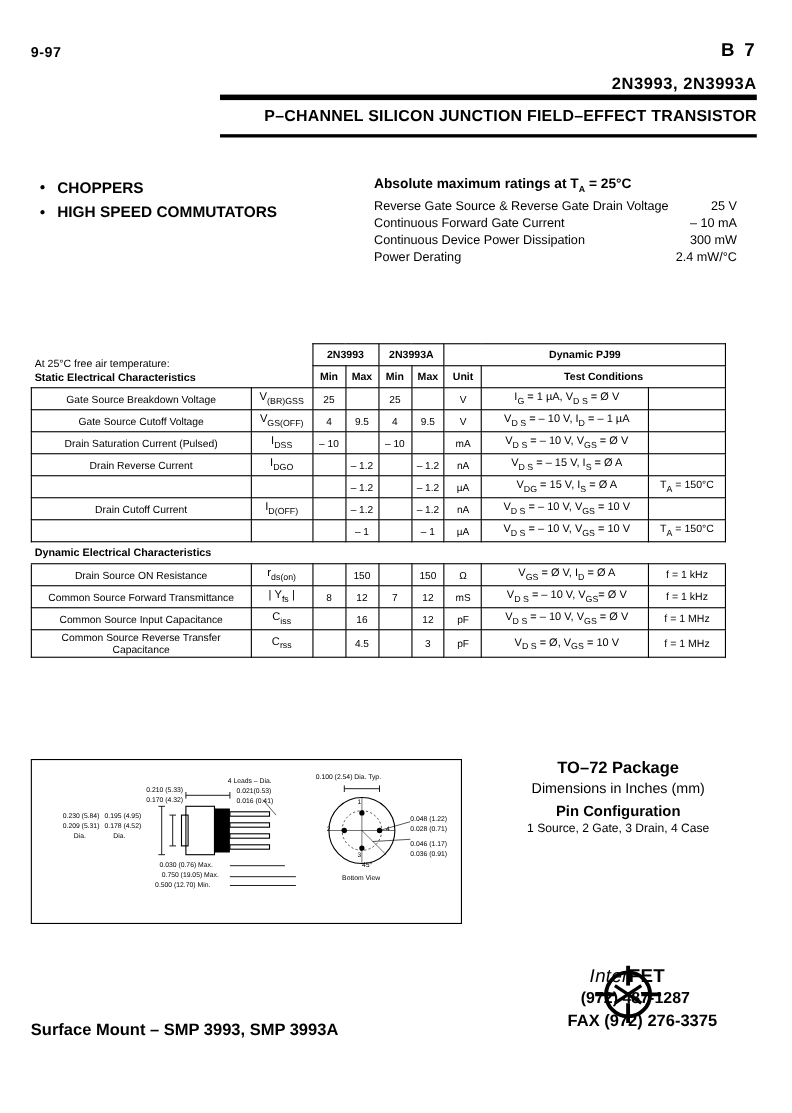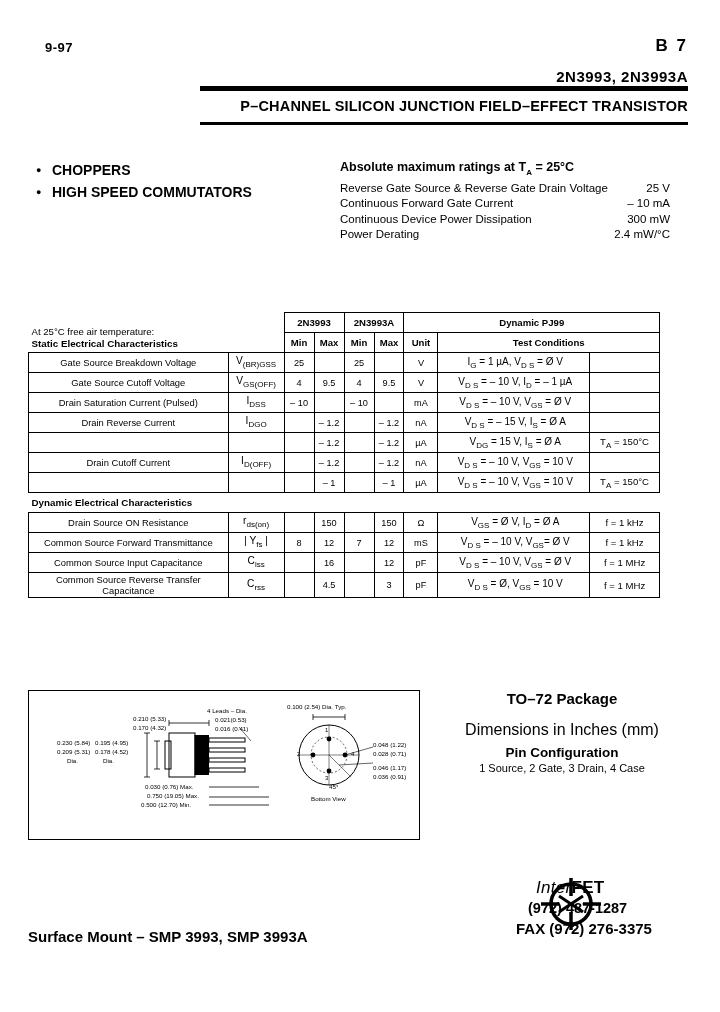--- a/index.html
+++ b/index.html
@@ -10,21 +10,21 @@
     color:#000;
     position:relative;
     overflow:hidden;
   }
   .page {
     position:absolute; left:0; top:0; width:720px; height:1012px;
     box-sizing:border-box;
   }
   
   .hdr-date {
-    position:absolute; left:45px; top:40px;
+    position:absolute; left:28px; top:40px;
     font-size:13px; font-weight:bold; letter-spacing:0.5px;
   }
   .hdr-page {
     position:absolute; right:32px; top:36px;
     font-size:17px; font-weight:bold; letter-spacing:2px;
   }
   .title-rule {
     position:absolute; left:200px; top:86px; width:488px; height:5px; background:#000;
   }
   .part-numbers {
@@ -81,21 +81,21 @@
   
   .pkg-box {
     position:absolute; left:28px; top:690px; width:390px; height:148px;
     border:1px solid #000;
   }
   .pkg-canvas { position:absolute; left:0; top:0; }
   .pkg-right {
     position:absolute; left:432px; top:690px; width:260px; text-align:center;
   }
   .pkg-right .t1 { font-size:15px; font-weight:bold; }
-  .pkg-right .t2 { font-size:16px; margin-top:14px; }
+  .pkg-right .t2 { font-size:13px; margin-top:2px; }
   .pkg-right .t3 { font-size:13.5px; font-weight:bold; margin-top:6px; }
   .pkg-right .t4 { font-size:11px; margin-top:2px; }
   
   .surface-mount {
     position:absolute; left:28px; top:928px;
     font-size:15px; font-weight:bold;
   }
   .logo-block { position:absolute; left:462px; top:872px; width:230px; }
   .logo-text { position:absolute; left:536px; top:878px; font-size:17px; font-weight:bold; letter-spacing:0.3px; }
   .logo-text .light { font-weight:normal; font-style:italic; }

